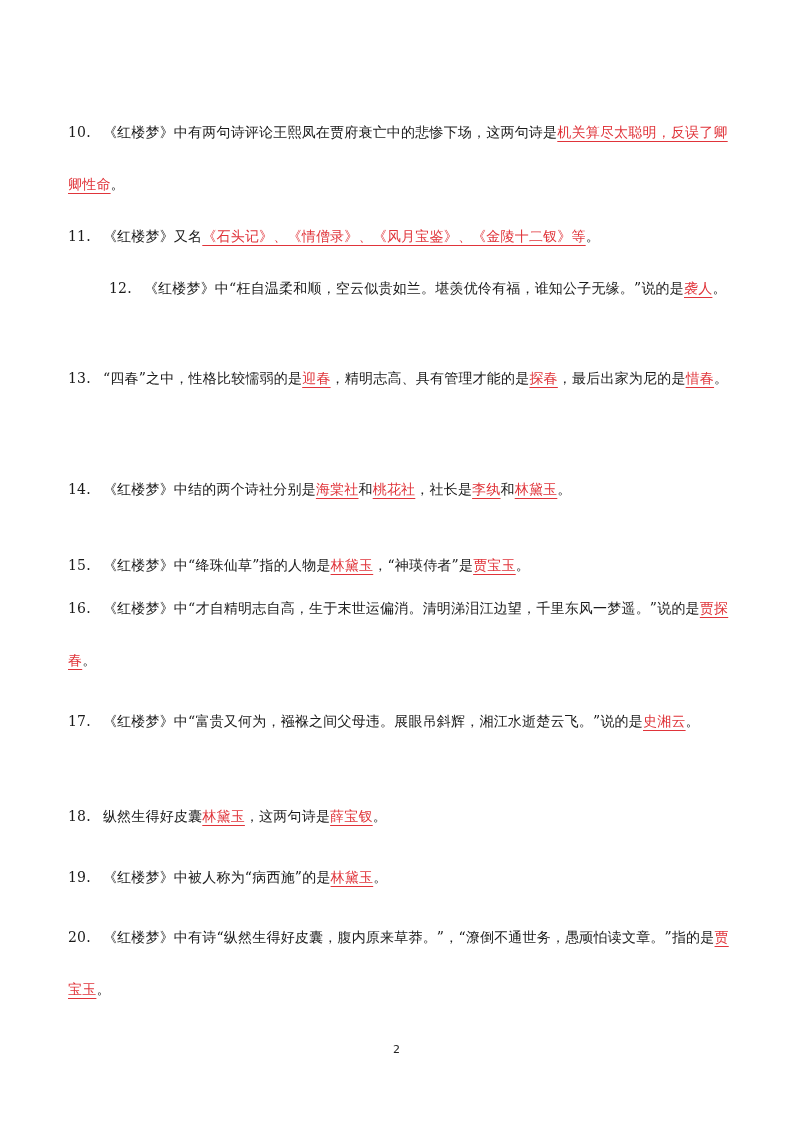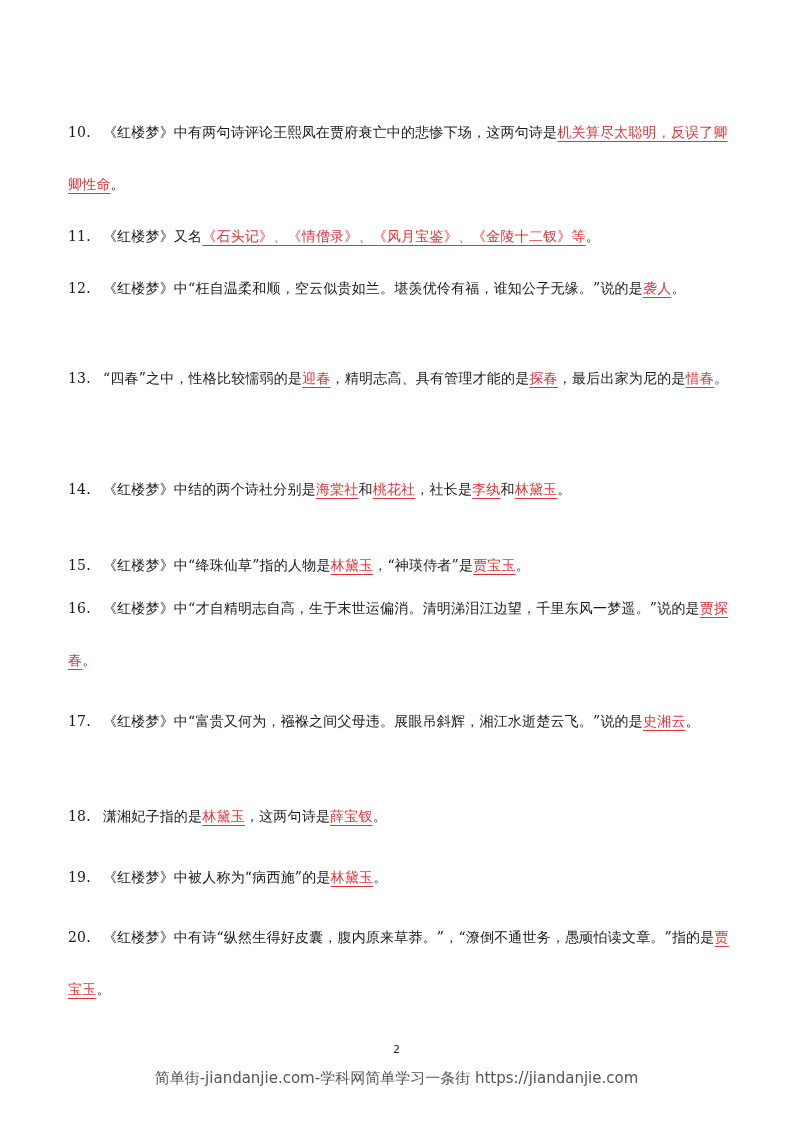--- a/index.html
+++ b/index.html
@@ -24,25 +24,24 @@
       font-family: "DejaVu Sans", sans-serif; font-size: 15px; color: #555;
     }
   </style>
 </head>
 <body>
 
 <div class="page">
   <div id="items">
       <div class="item" style="top: 106px;"><span class="num">10.</span><span>《红楼梦》中有两句诗评论王熙凤在贾府衰亡中的悲惨下场，这两句诗是</span><span class="ans">机关算尽太聪明，反误了卿卿性命</span><span>。</span></div>
       <div class="item" style="top: 210px;"><span class="num">11.</span><span>《红楼梦》又名</span><span class="ans">《石头记》、《情僧录》、《风月宝鉴》、《金陵十二钗》等</span><span>。</span></div>
-      <div class="item" style="top: 262px;"><span class="num">12.</span><span>《红楼梦》中“枉自温柔和顺，空云似贵如兰。堪羡优伶有福，谁知公子无缘。”说的是</span><span class="ans">袭人</span><span>。</span></div>
+      <div class="item" style="top: 262px; margin-left: 41px;"><span class="num">12.</span><span>《红楼梦》中“枉自温柔和顺，空云似贵如兰。堪羡优伶有福，谁知公子无缘。”说的是</span><span class="ans">袭人</span><span>。</span></div>
       <div class="item" style="top: 352px;"><span class="num">13.</span><span>“四春”之中，性格比较懦弱的是</span><span class="ans">迎春</span><span>，精明志高、具有管理才能的是</span><span class="ans">探春</span><span>，最后出家为尼的是</span><span class="ans">惜春</span><span>。</span></div>
       <div class="item" style="top: 463px;"><span class="num">14.</span><span>《红楼梦》中结的两个诗社分别是</span><span class="ans">海棠社</span><span>和</span><span class="ans">桃花社</span><span>，社长是</span><span class="ans">李纨</span><span>和</span><span class="ans">林黛玉</span><span>。</span></div>
       <div class="item" style="top: 539px;"><span class="num">15.</span><span>《红楼梦》中“绛珠仙草”指的人物是</span><span class="ans">林黛玉</span><span>，“神瑛侍者”是</span><span class="ans">贾宝玉</span><span>。</span></div>
       <div class="item" style="top: 582px;"><span class="num">16.</span><span>《红楼梦》中“才自精明志自高，生于末世运偏消。清明涕泪江边望，千里东风一梦遥。”说的是</span><span class="ans">贾探春</span><span>。</span></div>
       <div class="item" style="top: 695px;"><span class="num">17.</span><span>《红楼梦》中“富贵又何为，襁褓之间父母违。展眼吊斜辉，湘江水逝楚云飞。”说的是</span><span class="ans">史湘云</span><span>。</span></div>
-      <div class="item" style="top: 790px;"><span class="num">18.</span><span>潇湘妃子指的是</span><span class="ans">林黛玉</span><span>，这两句诗是</span><span class="ans">薛宝钗</span><span>。</span></div>
+      <div class="item" style="top: 790px;"><span class="num">18.</span><span>纵然生得好皮囊</span><span class="ans">林黛玉</span><span>，这两句诗是</span><span class="ans">薛宝钗</span><span>。</span></div>
       <div class="item" style="top: 851px;"><span class="num">19.</span><span>《红楼梦》中被人称为“病西施”的是</span><span class="ans">林黛玉</span><span>。</span></div>
       <div class="item" style="top: 911px;"><span class="num">20.</span><span>《红楼梦》中有诗“纵然生得好皮囊，腹内原来草莽。”，“潦倒不通世务，愚顽怕读文章。”指的是</span><span class="ans">贾宝玉</span><span>。</span></div>
     </div>
   <div class="pagenum">2</div>
-  <div class="footer">简单街-jiandanjie.com-学科网简单学习一条街 https://jiandanjie.com</div>
 </div>
 
 </body></html>

